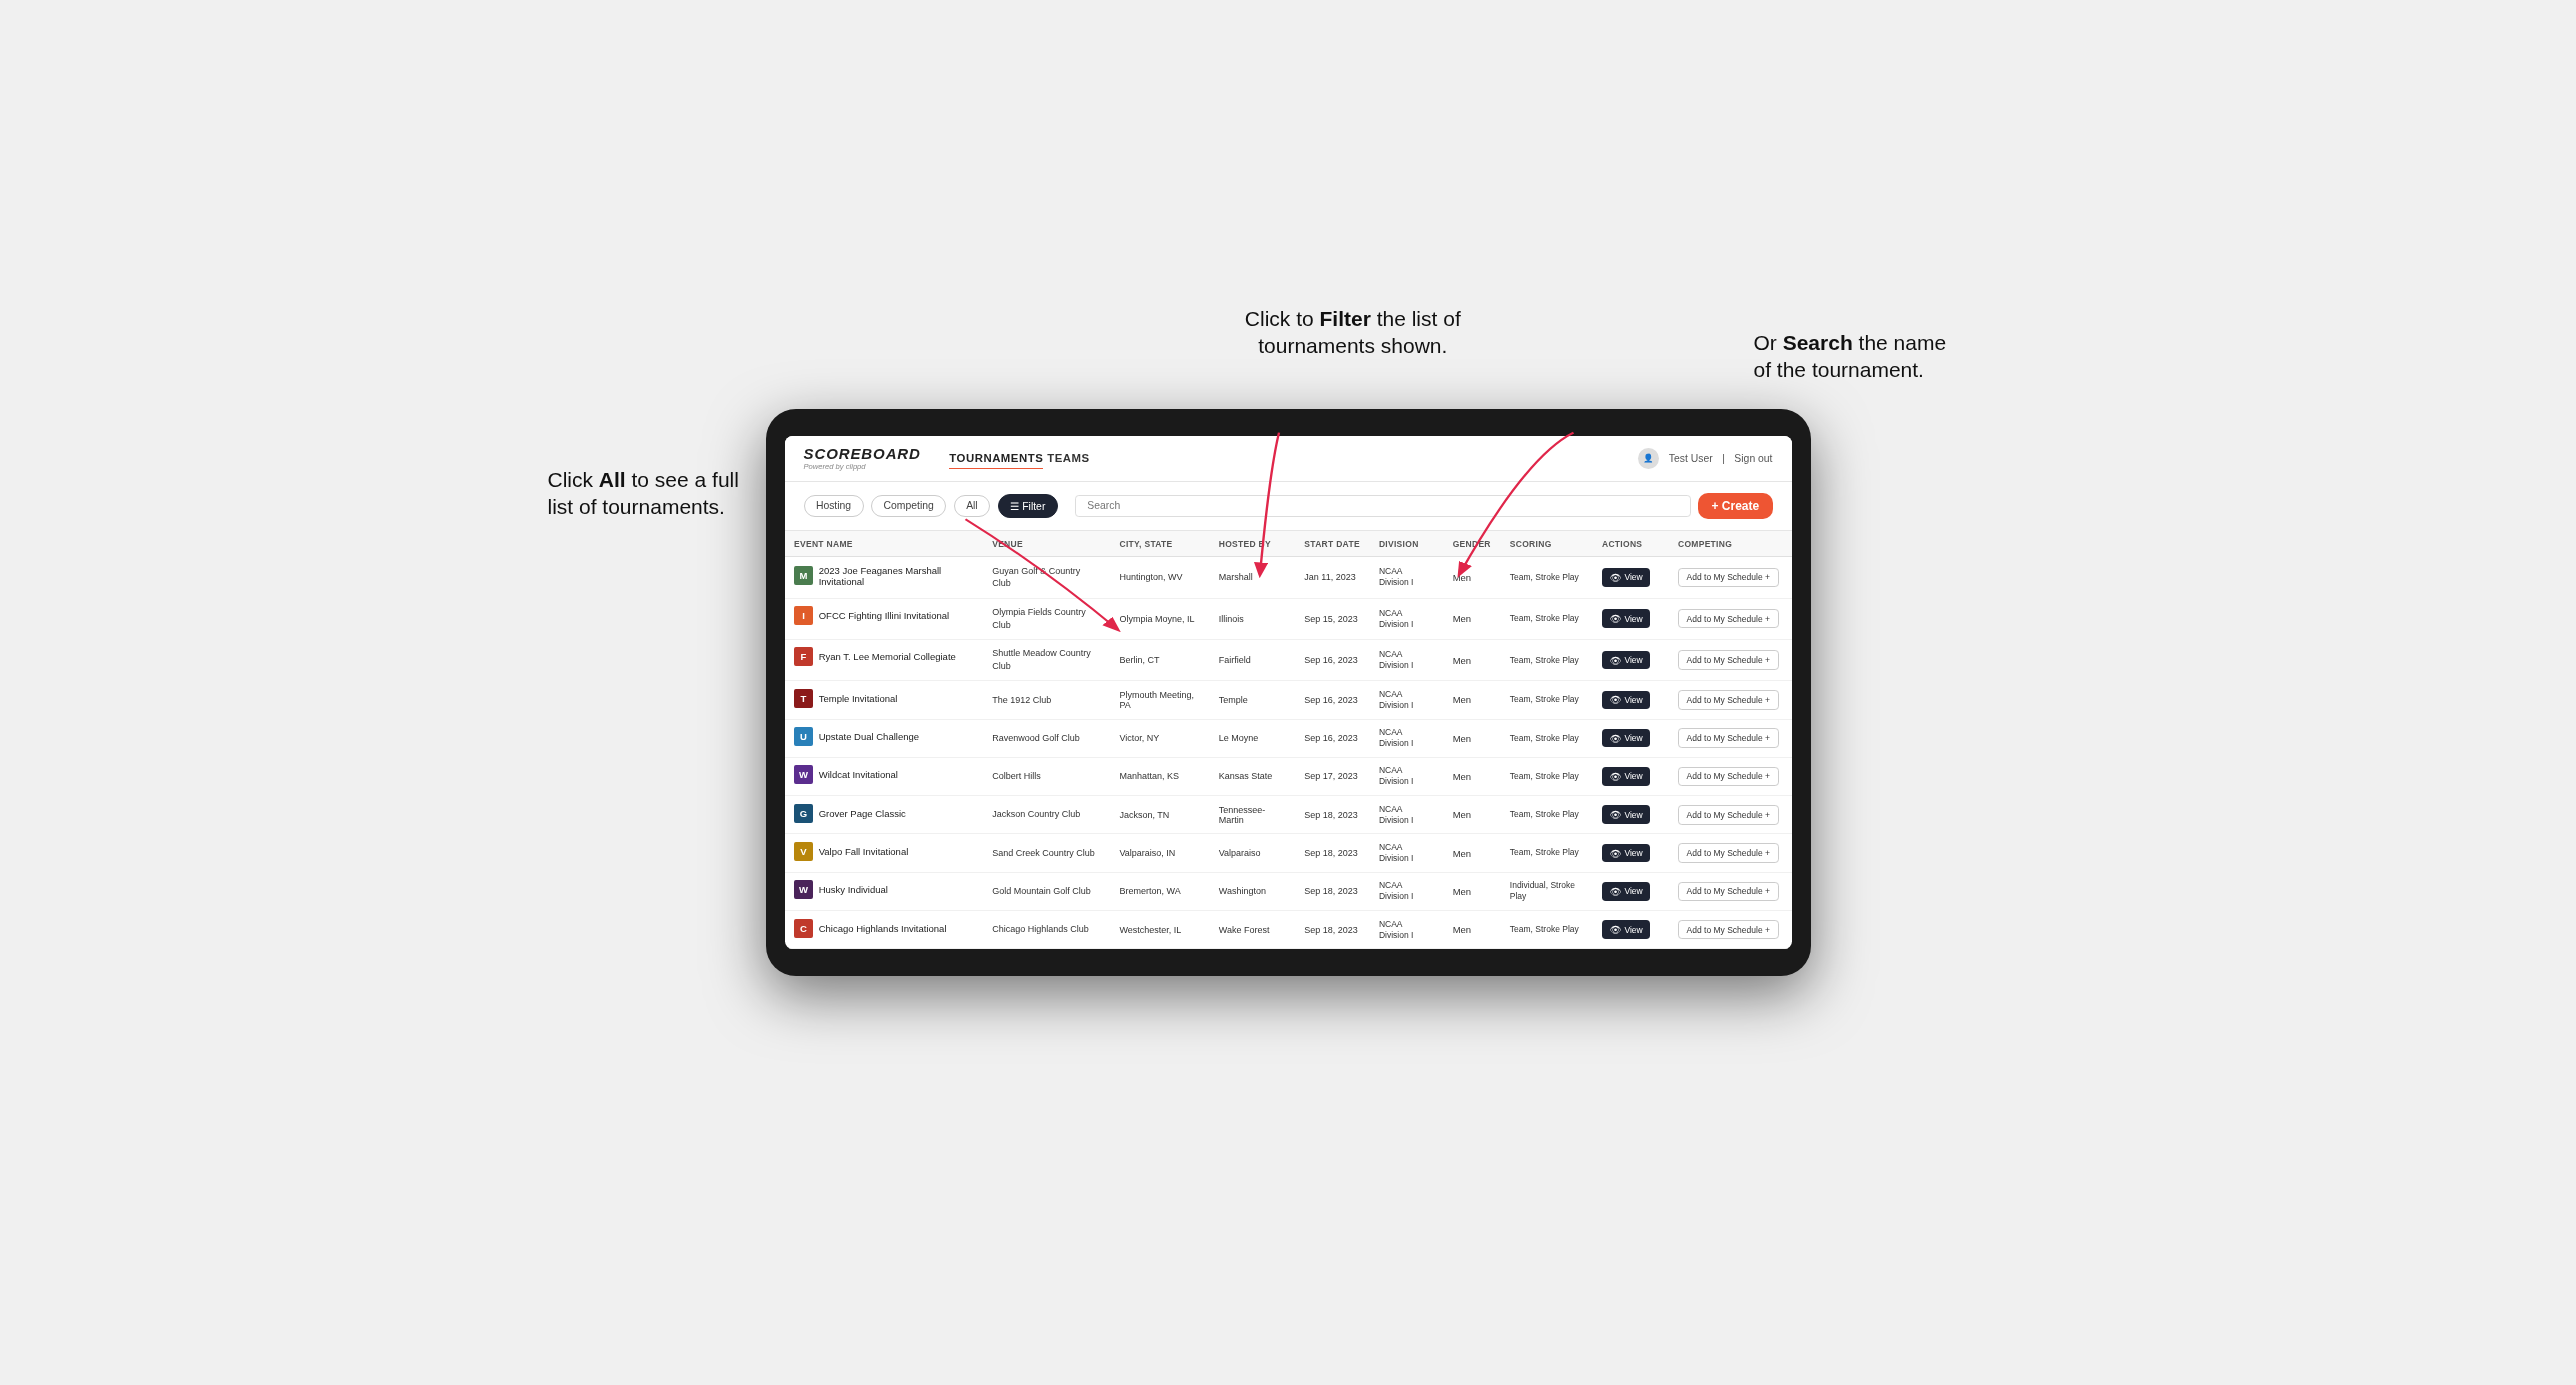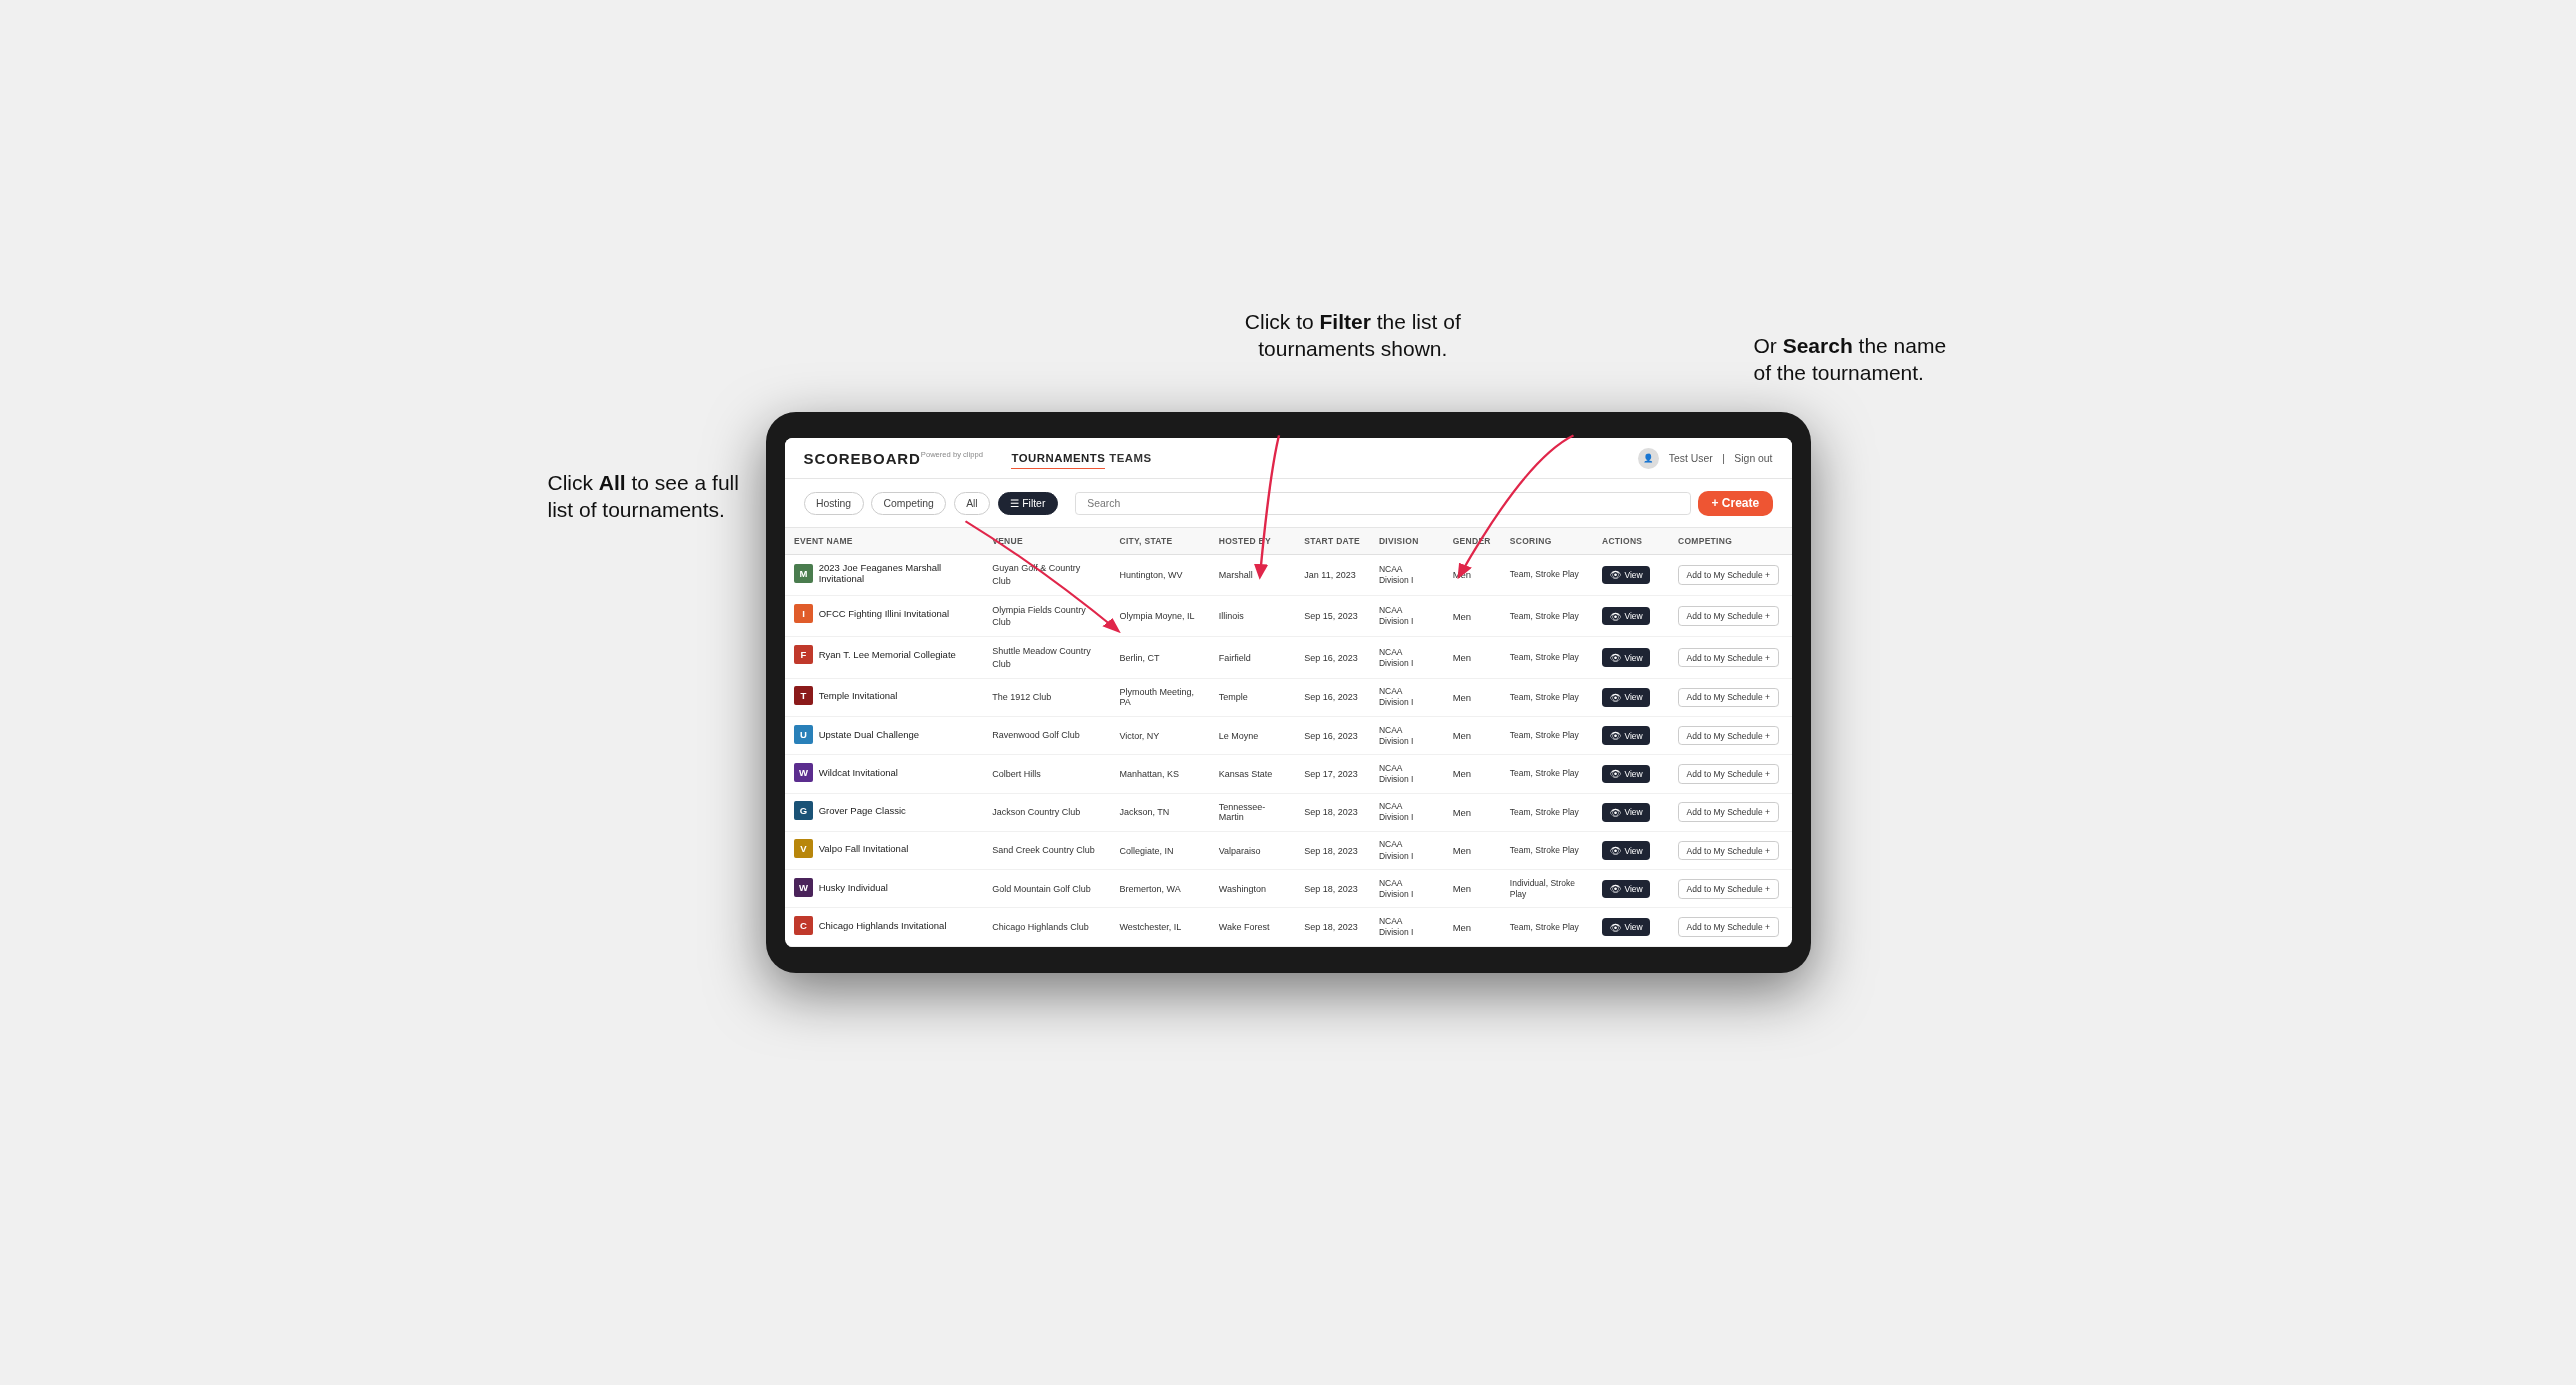--- a/index.html
+++ b/index.html
@@ -78,21 +78,22 @@
       background: #fff;
       border-bottom: 0.9px solid #e5e5e5;
       display: flex;
       align-items: center;
       padding: 9.5px 19px;
       gap: 28.5px;
     }
 
     .logo-area {
       display: flex;
-      flex-direction: row;
+      flex-direction: column;
+      font-style: italic;
     }
     .logo-text {
       font-size: 15px;
       font-weight: 900;
       letter-spacing: 0.9px;
       color: #222;
     }
     .logo-sub {
       font-size: 7.6px;
       color: #888;
@@ -528,21 +529,21 @@
     <td class="competing-cell">
       <button class="add-schedule-btn">Add to My Schedule +</button>
     </td>
   </tr>
               <tr>
     <td class="event-cell">
       <div class="event-logo" style="background:#b8860b;color:#fff;">V</div>
       <span class="event-name">Valpo Fall Invitational</span>
     </td>
     <td class="venue-cell">Sand Creek Country Club</td>
-    <td class="city-cell">Collegiate, IN</td>
+    <td class="city-cell">Valparaiso, IN</td>
     <td class="hosted-cell">Valparaiso</td>
     <td class="date-cell">Sep 18, 2023</td>
     <td class="division-cell">NCAA Division I</td>
     <td>Men</td>
     <td class="scoring-cell">Team, Stroke Play</td>
     <td class="actions-cell">
       <button class="view-btn">
         <span class="eye-icon">👁</span>View
       </button>
     </td>

